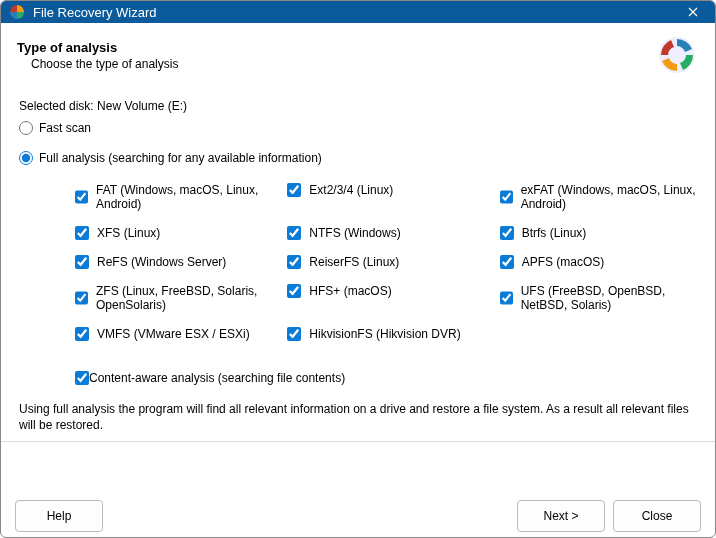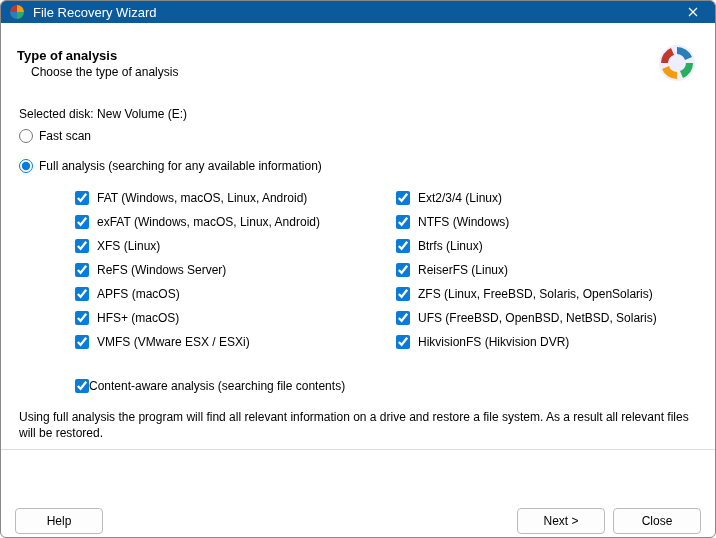--- a/index.html
+++ b/index.html
@@ -36,21 +36,21 @@
   .titlebar .title { flex: 1; }
   .titlebar .close {
     width: 28px; height: 22px;
     display: flex; align-items: center; justify-content: center;
     cursor: pointer;
     font-size: 14px;
   }
   .header {
     display: flex;
     align-items: center;
-    padding: 18px 16px 6px 16px;
+    padding: 10px 16px 6px 16px;
   }
   .header-text { flex: 1; }
   .header-text .h1 { font-weight: 600; font-size: 13px; }
   .header-text .h2 { margin-left: 14px; font-size: 12px; margin-top: 2px; }
   .wiz-icon { width: 44px; height: 44px; }
   .sep { height: 1px; background: #ddd; margin: 4px 0 0 0; }
   .content {
     flex: 1;
     padding: 12px 18px 8px 18px;
     display: flex;
@@ -68,24 +68,25 @@
     width: 14px; height: 14px;
     margin: 0;
   }
   input[type=checkbox] {
     accent-color: #0a7bd6;
     width: 14px; height: 14px;
     margin: 0;
   }
   .fs-grid {
     display: grid;
-    grid-template-columns: 1fr 1fr;
+    grid-template-columns: 1fr 1fr 1fr;
     column-gap: 20px;
     row-gap: 10px;
     margin: 6px 0 8px 56px;
+    gap: 15px;
   }
   .fs-item {
     display: flex;
     align-items: center;
     gap: 8px;
   }
   .content-aware {
     display: flex;
     align-items: center;
     margin: 22px 0 0 56px;
@@ -97,21 +98,21 @@
   }
   .footer {
     border-top: 1px solid #ddd;
     padding: 10px 14px;
     display: flex;
     align-items: center;
   }
   .footer .spacer { flex: 1; }
   button.btn {
     min-width: 88px;
-    height: 26px;
+    height: 32px;
     border: 1px solid #bbb;
     border-radius: 4px;
     background: #fdfdfd;
     font-family: inherit;
     font-size: 12px;
     cursor: pointer;
     margin-left: 8px;
     padding: 0 20px;
     margin-top: 48px;
   }
@@ -185,27 +186,27 @@
     </div>
     <div>
       <label class="fs-item">
           <input type="checkbox" checked="" style="">
           <span>exFAT (Windows, macOS, Linux, Android)</span>
         </label>
     </div>
     <div>
       <label class="fs-item">
           <input type="checkbox" checked="" style="">
+          <span>XFS (Linux)</span>
+        </label>
+    </div>
+    <div>
+      <label class="fs-item">
+          <input type="checkbox" checked="" style="">
           <span>NTFS (Windows)</span>
-        </label>
-    </div>
-    <div>
-      <label class="fs-item">
-          <input type="checkbox" checked="" style="">
-          <span>XFS (Linux)</span>
         </label>
     </div>
     <div>
       <label class="fs-item">
           <input type="checkbox" checked="" style="">
           <span>Btrfs (Linux)</span>
         </label>
     </div>
     <div>
       <label class="fs-item">

